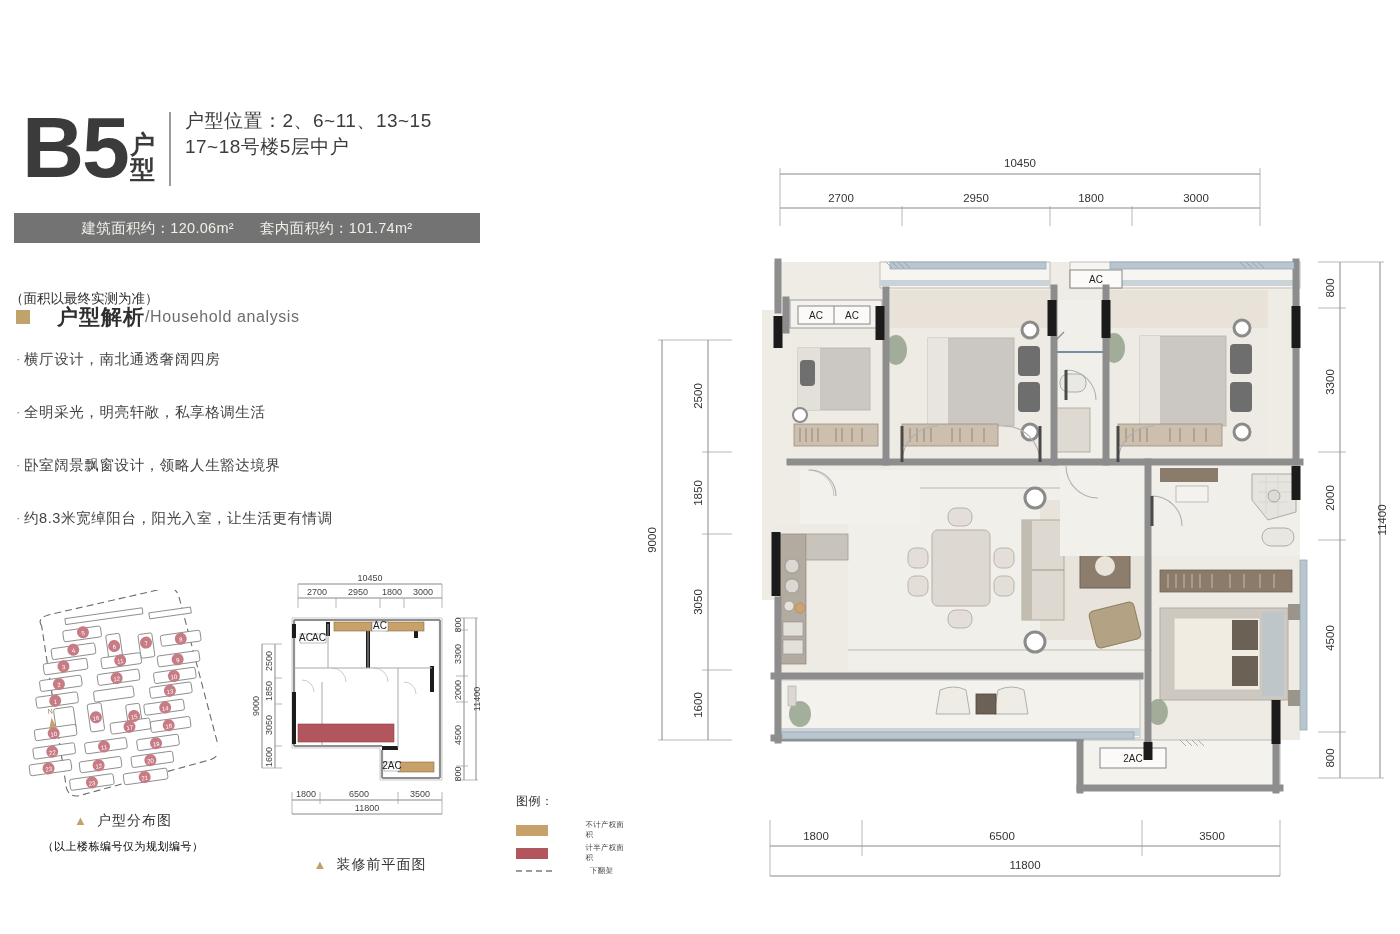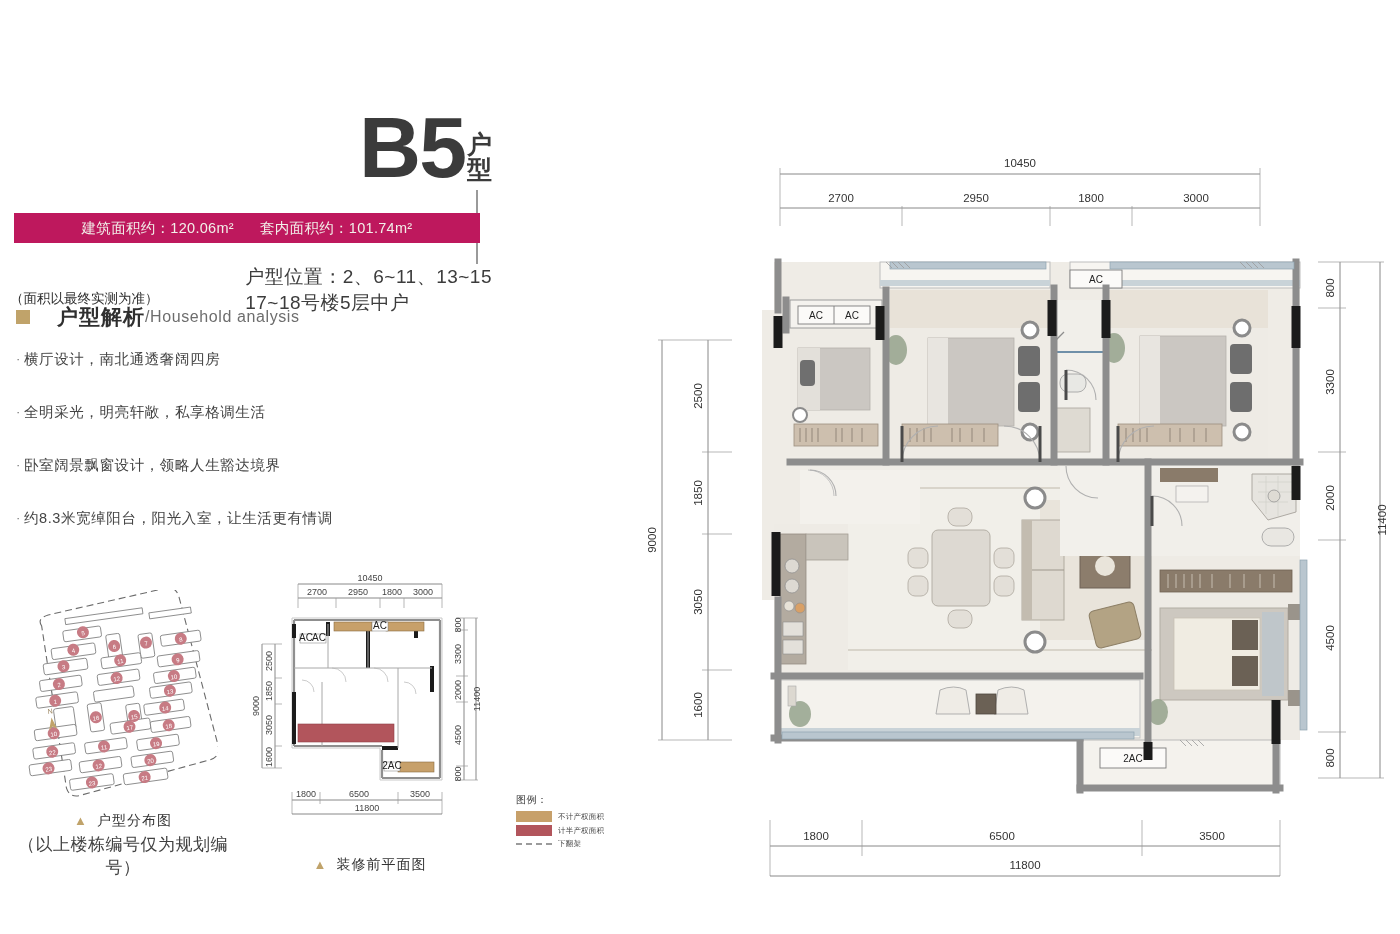--- a/index.html
+++ b/index.html
@@ -8,63 +8,63 @@
     font-family:"Liberation Sans","DejaVu Sans",sans-serif;
     color:#3a3a3a;overflow:hidden;position:relative;
   }
   .root{position:relative;width:1400px;height:934px;}
 
   
   .left-col{position:absolute;left:0;top:0;width:640px;height:934px;}
 
   
   .hdr{position:absolute;left:22px;top:108px;width:470px;height:130px;}
-  .hdr-row{display:flex;align-items:flex-end;flex-direction:column;}
+  .hdr-row{display:flex;align-items:flex-start;}
   .code-wrap{display:flex;align-items:flex-end;position:relative;}
   .code{font-family:"Liberation Sans",sans-serif;font-weight:bold;font-size:86px;
         line-height:78px;color:#3b3b3b;letter-spacing:-2px;}
   .code-sub{font-size:25px;font-weight:bold;line-height:25px;color:#3b3b3b;
         margin-left:2px;margin-bottom:4px;display:flex;flex-direction:column;}
   .vbar{width:2px;height:74px;background:#9a9a9a;margin:4px 14px 0 14px;}
   .titles{display:flex;flex-direction:column;}
   .t-main{font-size:29px;font-weight:bold;color:#2f2f2f;letter-spacing:2px;line-height:34px;}
   .t-sub{font-size:19px;color:#3c3c3c;line-height:26px;letter-spacing:.5px;}
 
   .area-bar{position:absolute;left:14px;top:213px;width:466px;height:30px;
-    background:#be185d;display:flex;align-items:center;justify-content:center;gap:26px;}
+    background:#737373;display:flex;align-items:center;justify-content:center;gap:26px;}
   .area-bar span{color:#f2efe9;font-size:14.5px;letter-spacing:.3px;}
   .note{position:absolute;left:10px;top:246px;font-size:13.5px;color:#2f2f2f;margin-top:44px;}
 
   
   .an-head{position:absolute;left:16px;top:303px;display:flex;align-items:center;}
   .an-sq{width:14px;height:14px;background:#c0a36a;margin-right:8px;}
   .an-cn{font-size:21px;font-weight:bold;color:#2f2f2f;letter-spacing:1px;margin-left:19px;}
   .an-en{font-size:16px;color:#6d6d6d;letter-spacing:.6px;}
   .an-list{position:absolute;left:16px;top:350px;width:440px;}
   .an-item{font-size:14.5px;color:#444;letter-spacing:.6px;margin-bottom:34px;
            display:flex;align-items:flex-start;}
   .an-dot{color:#777;margin-right:3px;font-size:13px;line-height:17px;}
 
   
   .site{position:absolute;left:18px;top:590px;width:200px;height:200px;}
   .site svg{display:block;}
   .site-cap{position:absolute;left:18px;top:812px;width:210px;text-align:center;}
   .cap-line{font-size:14px;color:#333;letter-spacing:1px;}
   .cap-tri{color:#c0a36a;font-size:13px;margin-right:4px;}
-  .cap-note{font-size:17px;color:#404040;letter-spacing:.5px;margin-top:3px;}
+  .cap-note{font-size:11px;color:#000000;letter-spacing:.5px;margin-top:9px;}
 
   
   .sp{position:absolute;left:246px;top:572px;width:250px;height:250px;}
   .sp-cap{position:absolute;left:250px;top:836px;width:240px;text-align:center;
           font-size:14px;color:#333;letter-spacing:1px;margin-top:20px;}
 
   
   .lg{position:absolute;left:516px;top:793px;width:110px;}
-  .lg-t{font-size:10px;color:#333;margin-bottom:4px;letter-spacing:.5px;}
-  .lg-row{display:flex;align-items:center;margin-bottom:3px;}
+  .lg-t{font-size:12px;color:#333;margin-bottom:10px;letter-spacing:.5px;}
+  .lg-row{display:flex;align-items:center;margin-bottom:3px;gap:32px;}
   .sw{width:36px;height:11px;margin-right:6px;}
   .sw-a{background:#c7a06a;}
   .sw-b{background:#b2555c;}
   .sw-c{border-top:2px dashed #9b9b9b;height:0;width:36px;margin-right:6px;}
   .lg-l{font-size:7.5px;color:#444;letter-spacing:.2px;}
 
   
   .main{position:absolute;left:640px;top:0;width:760px;height:934px;}
   .dimtxt{font-size:11.5px;fill:#333;font-family:"Liberation Sans",sans-serif;}
   .dimtxt-s{font-size:9px;fill:#444;font-family:"Liberation Sans",sans-serif;}

